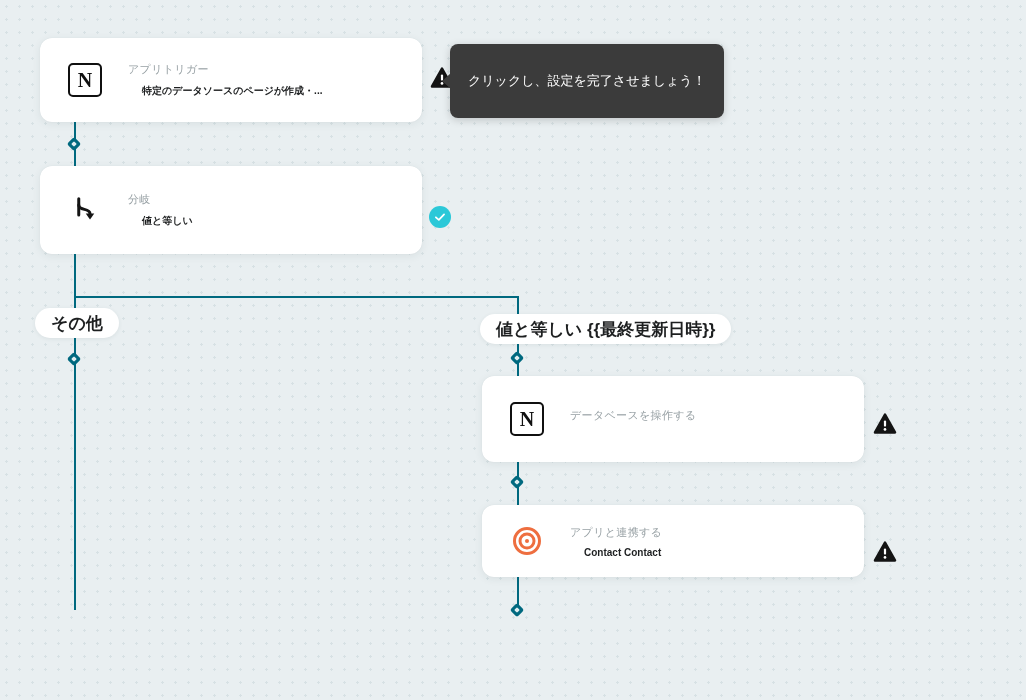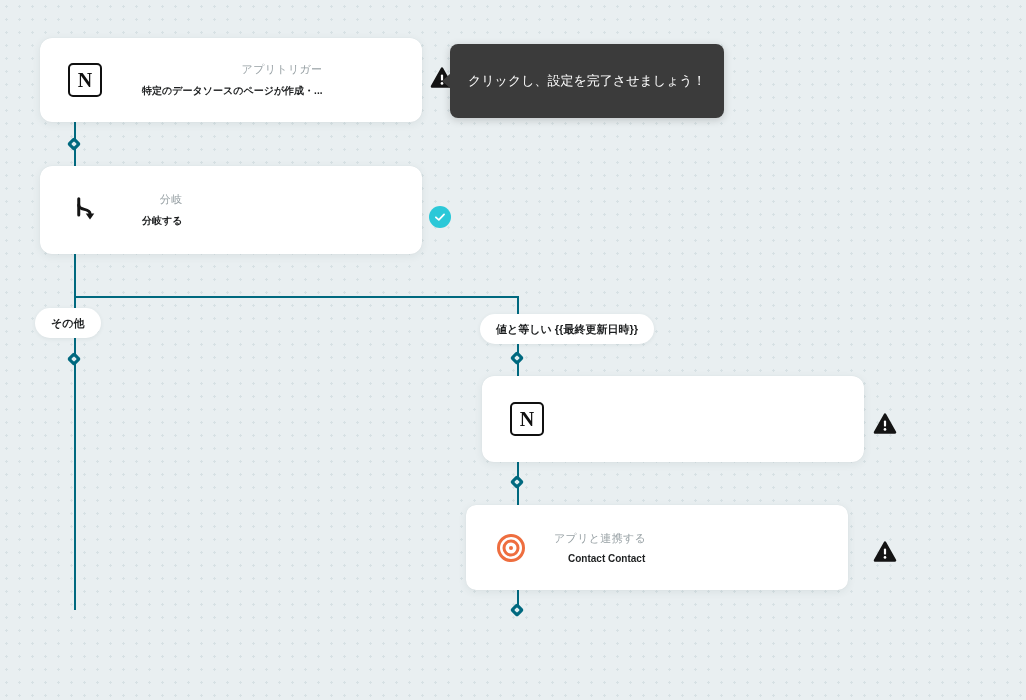--- a/index.html
+++ b/index.html
@@ -21,26 +21,26 @@
     z-index:2; cursor:pointer;
   }
   .card .icon-wrap { width:38px; height:38px; margin-right:24px; display:flex; align-items:center; justify-content:center; flex:0 0 auto; }
   .notion-badge {
     width:30px; height:30px; border:2.5px solid #101010; border-radius:5px;
     display:flex; align-items:center; justify-content:center;
     font-family:"Liberation Serif","DejaVu Serif",serif; font-weight:bold;
     font-size:20px; color:#101010; background:#fff;
   }
   .texts { display:flex; flex-direction:column; min-width:0; }
-  .node-label { font-size:11px; color:#97a0a4; margin-bottom:7px; letter-spacing:.03em;text-align:right; }
+  .node-label { font-size:11px; color:#97a0a4; margin-bottom:7px; letter-spacing:.03em; }
   .node-title { font-size:10px; font-weight:700; color:#1d1f20; white-space:nowrap; overflow:hidden; text-overflow:ellipsis;padding-left:14px; }
   .pill {
     position:absolute; height:30px; background:#ffffff; border-radius:15px;
     display:flex; align-items:center; padding:0 16px;
-    font-size:11px; font-weight:700; color:#1d1f20; z-index:2;
+    font-size:17px; font-weight:700; color:#1d1f20; z-index:2;
     box-shadow: 0 1px 4px rgba(40,60,70,0.08);
     white-space:nowrap;
   }
   .dot {
     position:absolute; width:10px; height:10px; background:#00697f;
     transform:rotate(45deg); border-radius:2px; z-index:3; cursor:pointer;
   }
   .dot::after { content:""; position:absolute; inset:3px; background:#dfeef1; border-radius:1px; }
   .check-badge {
     position:absolute; width:22px; height:22px; border-radius:50%;
@@ -99,21 +99,21 @@
     <div class="icon-wrap">
       <svg viewBox="0 0 24 24" width="30" height="30">
         <path d="M7 3 V16" stroke="#141414" stroke-width="2.4" fill="none" stroke-linecap="round"></path>
         <path d="M7 8 C7 13, 16 10, 16 15 V17" stroke="#141414" stroke-width="2.4" fill="none" stroke-linecap="round"></path>
         <path d="M12.6 14.8 L16 19.5 L19.4 14.8 Z" fill="#141414"></path>
         <path d="M4 16 L7 20 L10 16" stroke="none" fill="none"></path>
       </svg>
     </div>
     <div class="texts">
       <div class="node-label">分岐</div>
-      <div class="node-title">分岐する</div>
+      <div class="node-title">値と等しい</div>
     </div>
   </div>
 
   <div class="check-badge" style="left:429px; top:206px;">
     <svg viewBox="0 0 24 24" width="14" height="14">
       <path d="M5 12.5 L10 17 L19 7.5" stroke="#ffffff" stroke-width="3" fill="none" stroke-linecap="round" stroke-linejoin="round"></path>
     </svg>
   </div>
 
   <div class="pill" style="left:35px; top:308px;">
@@ -124,34 +124,35 @@
   </div>
 
   <div class="dot" style="left:69px; top:354px;"></div>
   <div class="dot" style="left:512px; top:353px;"></div>
 
   <div class="card" style="left:482px; top:376px; height:86px;">
     <div class="icon-wrap">
       <div class="notion-badge">N</div>
     </div>
     <div class="texts">
+      <div class="node-label">データベースを操作する</div>
     </div>
   </div>
 
   <div class="warn" style="left:872px; top:412px;">
     <svg viewBox="0 0 24 24" width="26" height="24">
       <path d="M12 2.6 L22 20.4 H2 Z" fill="#141414" stroke="#141414" stroke-width="2.5" stroke-linejoin="round"></path>
       <rect x="10.9" y="8.5" width="2.2" height="6.2" rx="1.1" fill="#ffffff"></rect>
       <circle cx="12" cy="17.4" r="1.35" fill="#ffffff"></circle>
     </svg>
   </div>
 
   <div class="dot" style="left:512px; top:477px;"></div>
 
-  <div class="card" style="left:466px; top:505px; height:85px;border-radius:10px;">
+  <div class="card" style="left:482px; top:505px; height:72px;">
     <div class="icon-wrap">
       <svg class="app-orange" viewBox="0 0 32 32">
         <circle cx="16" cy="16" r="12.5" stroke="#ee6e3f" stroke-width="3" fill="none"></circle>
         <circle cx="16" cy="16" r="7" stroke="#ee6e3f" stroke-width="3" fill="none"></circle>
         <circle cx="16" cy="16" r="2" fill="#ee6e3f"></circle>
       </svg>
     </div>
     <div class="texts">
       <div class="node-label">アプリと連携する</div>
       <div class="node-title">Contact Contact</div>

